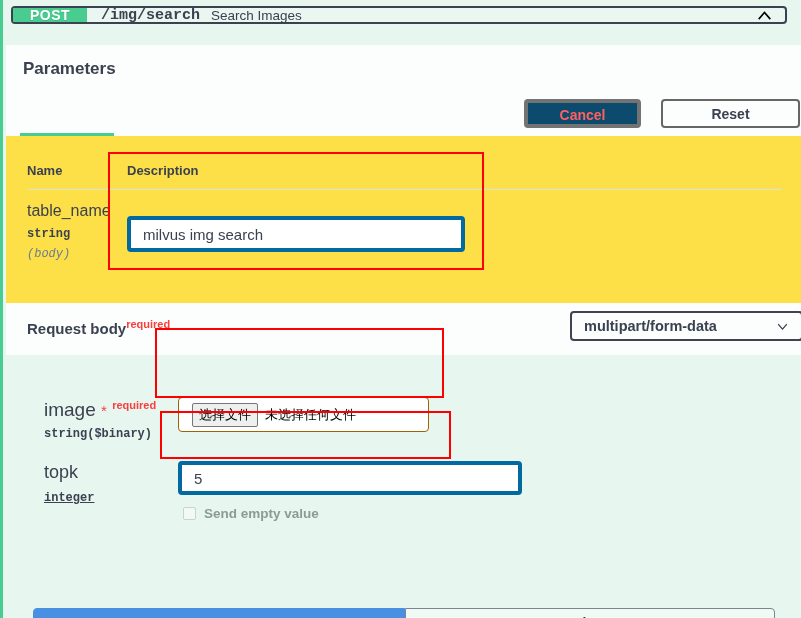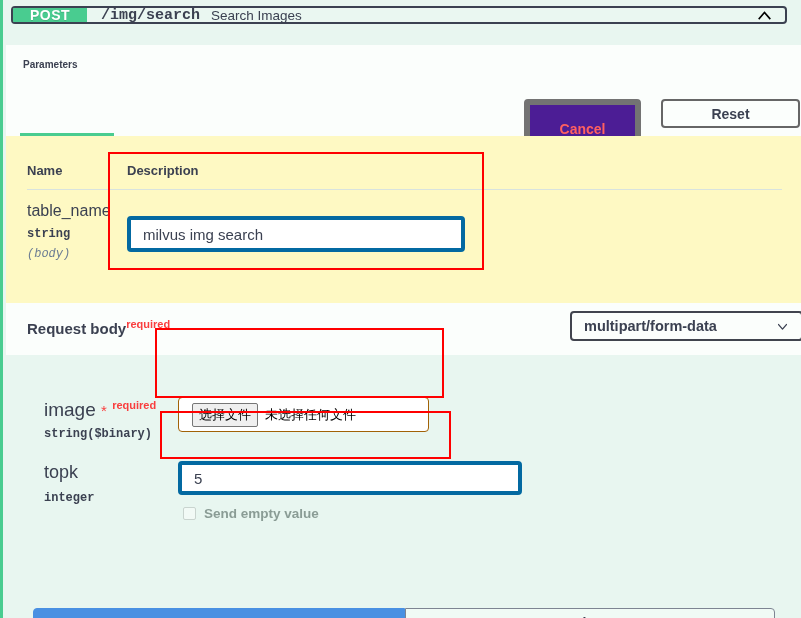--- a/index.html
+++ b/index.html
@@ -98,21 +98,21 @@
     left: 0;
     top: 0;
     width: 795px;
     height: 52px;
     background: #fbfefc;
   }
   .tab {
     position: absolute;
     left: 17px;
     top: 14px;
-    font-size: 10px;
+    font-size: 17px;
     font-weight: bold;
     color: #3b4151;
     padding-bottom: 14px;
     cursor: pointer;
   }
   .tab-underline {
     position: absolute;
     left: 14px;
     top: 88px;
     width: 94px;
@@ -120,29 +120,29 @@
     background: #49cc90;
   }
 
   .btn-cancel {
     position: absolute;
     left: 518px;
     top: 54px;
     width: 117px;
     height: 29px;
     box-sizing: border-box;
-    border: 6px solid #737373;
-    border-radius: 4px;
-    background: #4c1d95;
+    border: 4px solid #737373;
+    border-radius: 4px;
+    background: #0c4a6e;
     color: #ff6060;
     font-size: 14px;
     font-weight: bold;
     font-family: "Liberation Sans", sans-serif;
     cursor: pointer;
-    padding: 16px;
+    padding: 4px;
   }
   .btn-reset {
     position: absolute;
     left: 655px;
     top: 54px;
     width: 139px;
     height: 29px;
     box-sizing: border-box;
     border: 2px solid #666666;
     border-radius: 4px;
@@ -155,21 +155,21 @@
     padding: 0;
   }
 
   
   .params-area {
     position: absolute;
     left: 0;
     top: 91px;
     width: 795px;
     height: 167px;
-    background: #fef9c3;
+    background: #fde047;
   }
   .col-name {
     position: absolute;
     left: 21px;
     top: 27px;
     font-size: 13px;
     font-weight: bold;
     color: #3b4151;
   }
   .col-desc {
@@ -436,21 +436,21 @@
 
     <div class="bodyparams-area">
       <div class="pname" style="left:38px; top:44px; font-size:19px;">
         <span>image</span>
         <span class="req-star">*</span>
         <span class="req-label">required</span>
       </div>
       <div class="ptype" style="left:38px; top:72px;">string($binary)</div>
 
       <div class="pname" style="left:38px; top:107px; font-size:18px;">topk</div>
-      <div class="ptype" style="left:38px; top:136px;">integer</div>
+      <div class="ptype" style="left:38px; top:136px;text-decoration:underline;">integer</div>
     </div>
 
     <div class="file-input">
       <span class="file-btn">选择文件</span>
       <span class="file-status">未选择任何文件</span>
     </div>
 
     <input class="text-input" style="left: 172px; top: 416px; width: 344px; height: 34px;" value="5">
 
     <div class="checkbox-row">

